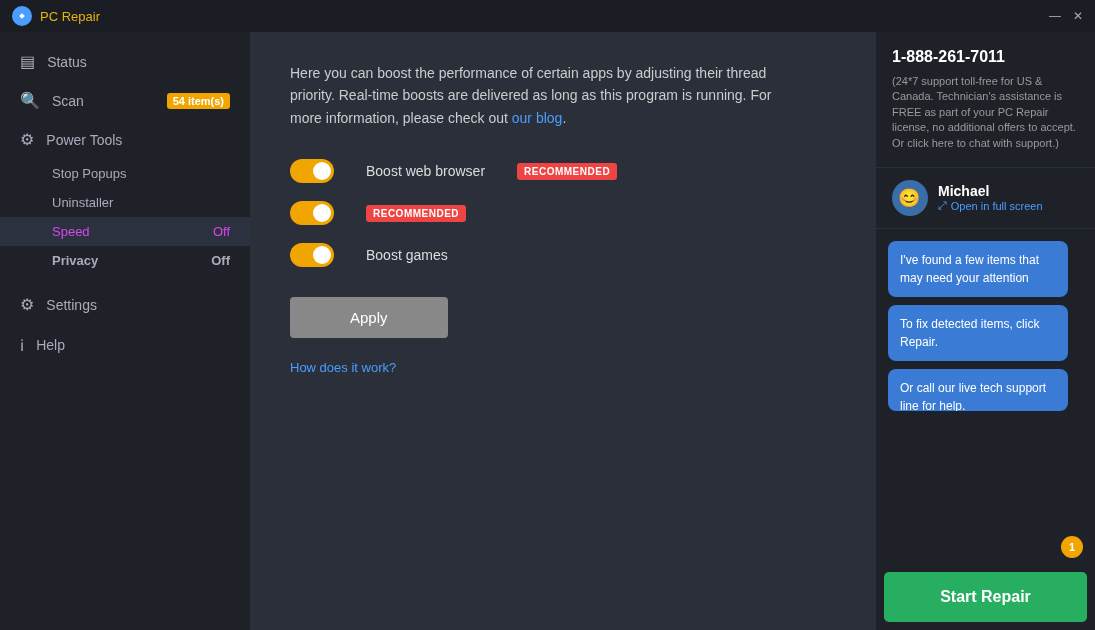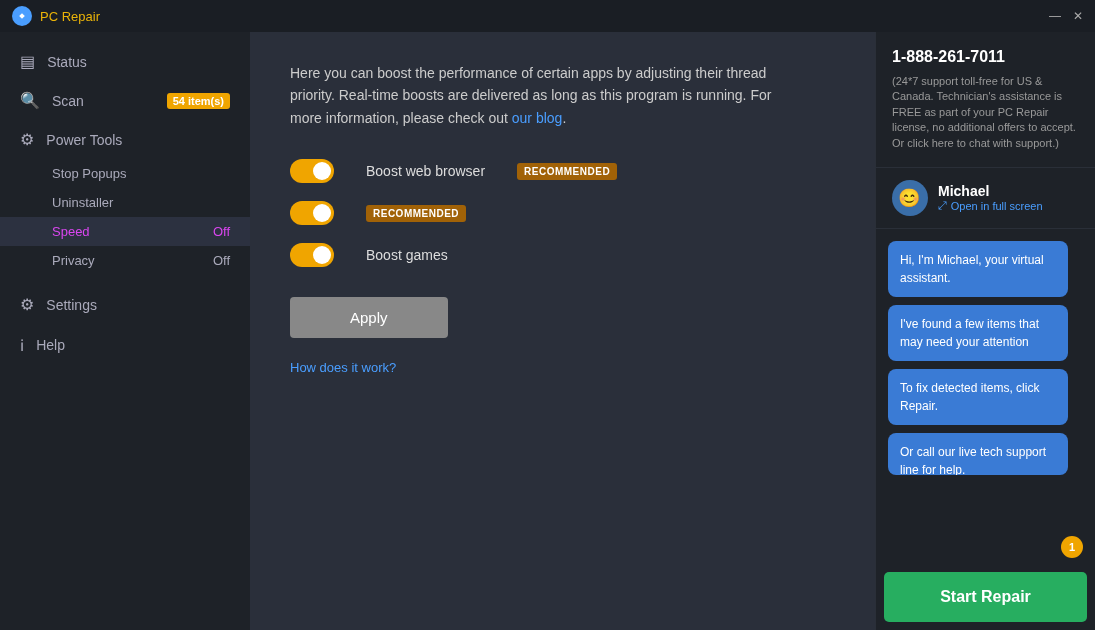--- a/index.html
+++ b/index.html
@@ -108,21 +108,21 @@
       position: absolute;
       right: 3px;
       top: 3px;
       width: 18px;
       height: 18px;
       background: #fff;
       border-radius: 50%;
     }
     .toggle-label { font-size: 14px; color: #ddd; }
     .badge-recommended {
-      background: #a16207;
+      background: #ef4444;
       color: #fff;
       font-size: 10px;
       font-weight: bold;
       padding: 3px 7px;
       border-radius: 3px;
       letter-spacing: 0.5px;
     }
 
     
     .apply-btn {
@@ -281,21 +281,21 @@
     <div class="sidebar-sub">
       <span>Stop Popups</span>
     </div>
     <div class="sidebar-sub">
       <span>Uninstaller</span>
     </div>
     <div class="sidebar-sub active" style="display:flex;align-items:center;justify-content:space-between;">
       <span>Speed</span>
       <span class="badge-off">Off</span>
     </div>
-    <div class="sidebar-sub" style="display:flex;align-items:center;justify-content:space-between;">
+    <div class="sidebar-sub" style="display:flex;align-items:center;justify-content:space-between;font-weight:bold;">
       <span>Privacy</span>
       <span class="badge-off">Off</span>
     </div>
     <div class="sidebar-item" style="margin-top:10px;">
       <span class="icon">⚙</span>
       <span>Settings</span>
     </div>
     <div class="sidebar-item">
       <span class="icon">ℹ</span>
       <span>Help</span>
@@ -344,21 +344,20 @@
       <div>
         <div class="agent-name">Michael</div>
         <div class="agent-sub">
           <span>⤢</span>
           <span>Open in full screen</span>
         </div>
       </div>
     </div>
 
     <div class="chat-area">
-      <div class="chat-bubble">Hi, I'm Michael, your virtual assistant.</div>
       <div class="chat-bubble">I've found a few items that may need your attention</div>
       <div class="chat-bubble">To fix detected items, click Repair.</div>
       <div class="chat-bubble" style="overflow:hidden;max-height:42px;">
         <span>Or call our live tech support line for help.</span>
       </div>
     </div>
 
     <div style="display:flex;justify-content:flex-end;padding:0 8px 2px;">
       <div class="notification-dot">1</div>
     </div>

